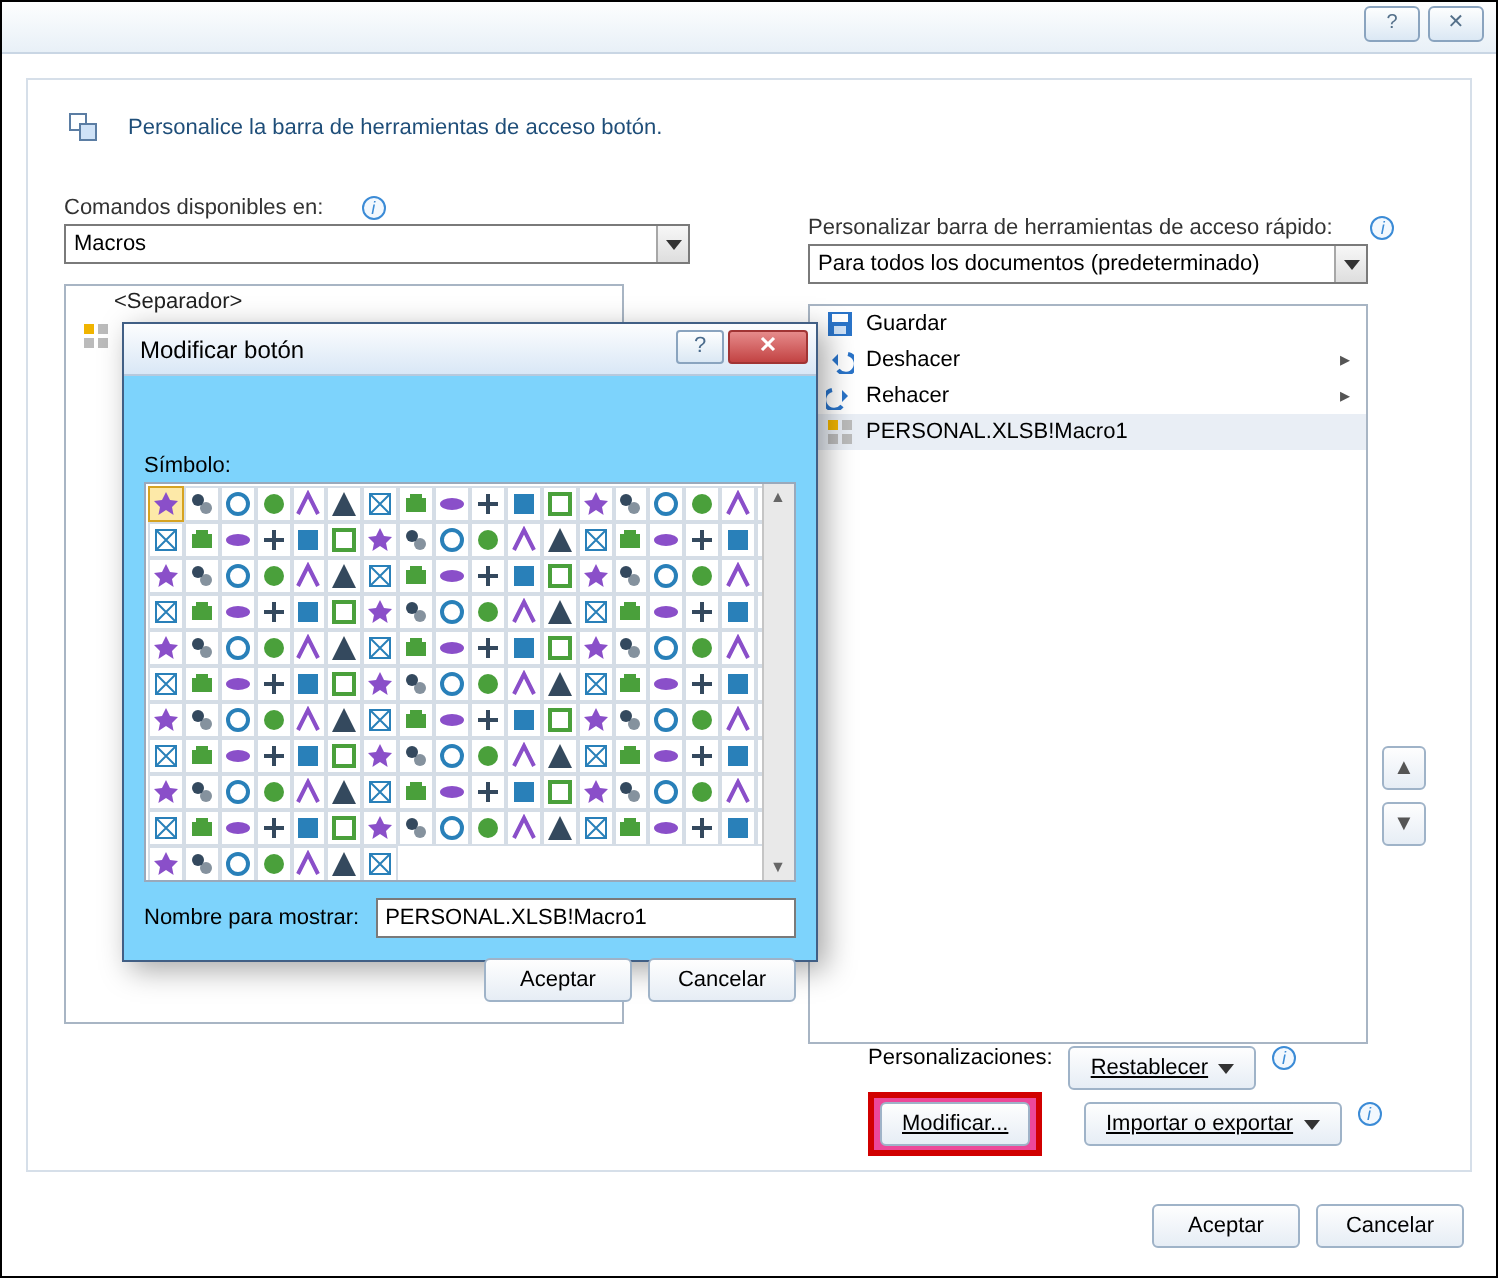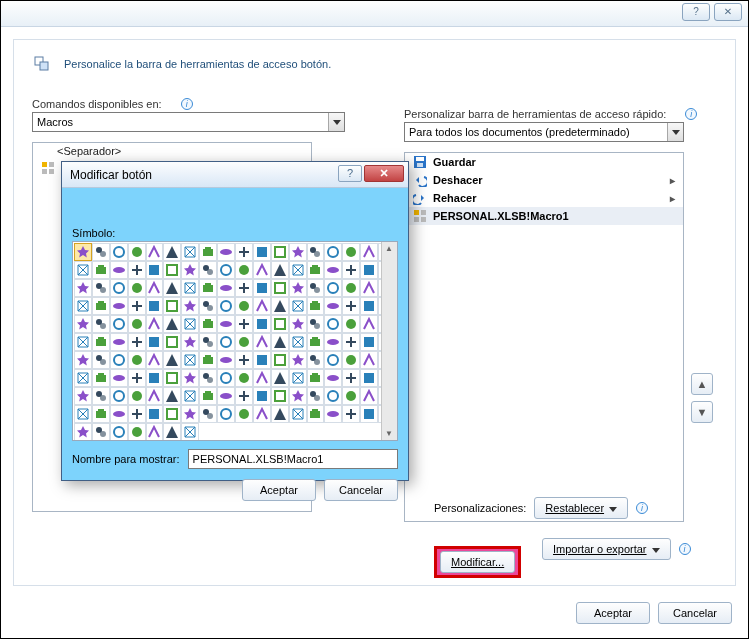--- a/index.html
+++ b/index.html
@@ -169,21 +169,21 @@
   .bottom-btns-outer {
     position: absolute;
     right: 16px; bottom: 14px;
     display: flex; gap: 8px;
   }
   .personaliz-block {
     position: absolute;
     left: 420px; bottom: 6px;
     font-size: 11px;
   }
-  .personaliz-block .row { display:flex; align-items:center; gap:8px; margin-bottom:19px;}
+  .personaliz-block .row { display:flex; gap:8px; margin-bottom:6px;}
 
   
   .modal {
     position: absolute;
     left: 60px; top: 160px;
     width: 348px; height: 320px;
     border: 1px solid #415f85;
     background: #7dd3fc;
     box-shadow: 4px 4px 14px rgba(0,0,0,0.35);
   }
@@ -300,21 +300,21 @@
 
     <div class="col right-col">
       <div class="field-label">
         <span>Personalizar barra de herramientas de acceso rápido:</span>
         <span class="help-i">i</span>
       </div>
       <div class="combo" style="width:280px;">
         <span>Para todos los documentos (predeterminado)</span>
         <span class="arrow"></span>
       </div>
-      <div class="listbox" style="width:280px; position:relative;font-weight:bold;">
+      <div class="listbox" style="width:280px; position:relative;">
         <div class="list-item">
           <svg class="ico" viewBox="0 0 14 14">
               <rect x="1" y="1" width="12" height="12" class="c-blue"></rect>
               <rect x="3" y="2" width="8" height="4" fill="#fff"></rect>
               <rect x="4" y="8" width="6" height="4" fill="#cfe2f7"></rect>
             </svg>
           <span>Guardar</span>
         </div>
         <div class="list-item">
           <svg class="ico" viewBox="0 0 14 14">

